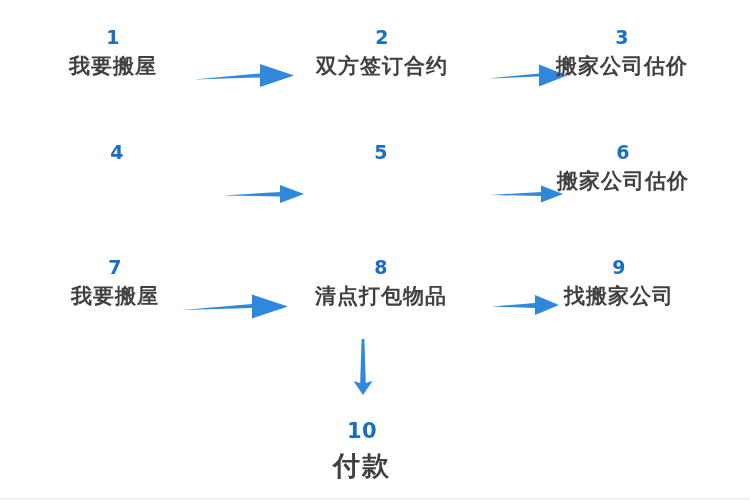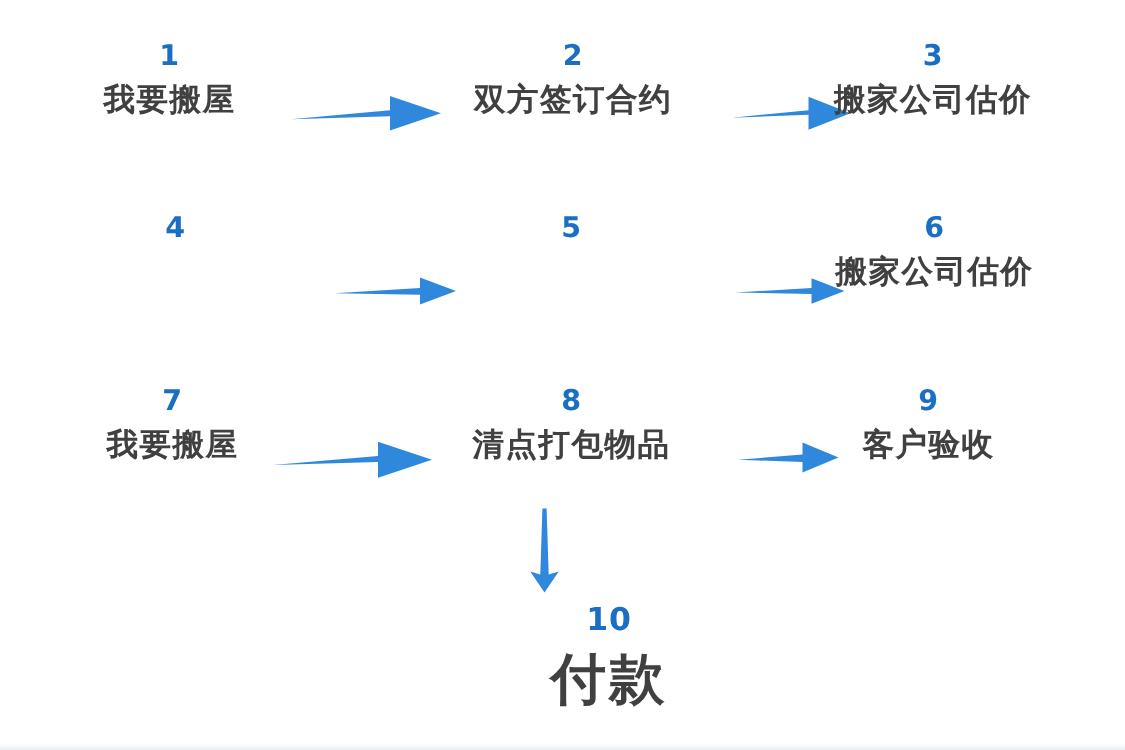--- a/index.html
+++ b/index.html
@@ -47,21 +47,21 @@
     font-weight: 700;
     color: #404040;
     line-height: 1;
     letter-spacing: 1px;
   }
   .step.big .step-num {
     font-size: 21px;
     margin-bottom: 10px;
   }
   .step.big .step-label {
-    font-size: 37px;
+    font-size: 27px;
     letter-spacing: 2px;
   }
 
   
   .arrow {
     position: absolute;
   }
   .arrow svg { display: block; }
 </style>
 </head>
@@ -138,29 +138,29 @@
   </div>
 
   <div class="arrow" style="left:491px; top:292px;">
     <svg width="70" height="26" viewBox="0 0 70 26">
       <path d="M1 14.5 L44 11 L44 3 L68 13 L44 23 L44 16 Z" fill="#2f88dc"></path>
     </svg>
   </div>
 
   <div class="step" style="left:619px; top:258px;">
     <div class="step-num">9</div>
-    <div class="step-label">客户验收</div>
+    <div class="step-label">找搬家公司</div>
   </div>
 
   <div class="arrow" style="left:344px; top:337px;">
     <svg width="38" height="60" viewBox="0 0 38 60">
       <path d="M17.6 2 L20.4 2 L21.8 46 L28.5 44 L19 58 L9.5 44 L16.2 46 Z" fill="#2f88dc"></path>
     </svg>
   </div>
 
-  <div class="step big" style="left:362px; top:403px;margin-left:44px;">
+  <div class="step big" style="left:362px; top:421px;">
     <div class="step-num">10</div>
     <div class="step-label">付款</div>
   </div>
 
   <div class="bottom-edge"></div>
 
 </div>
 
 </body></html>

